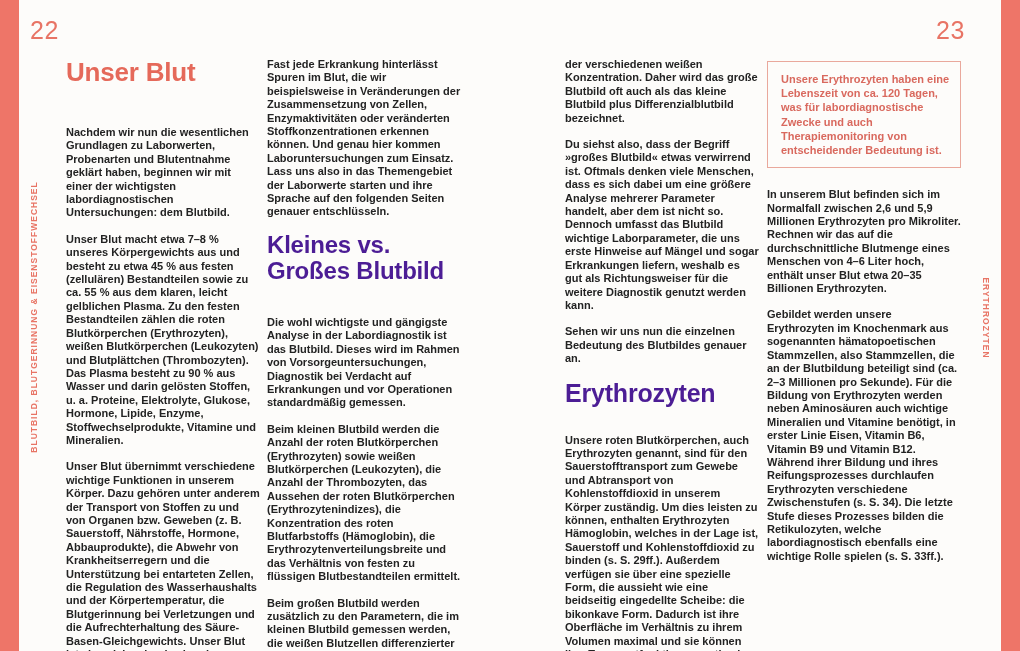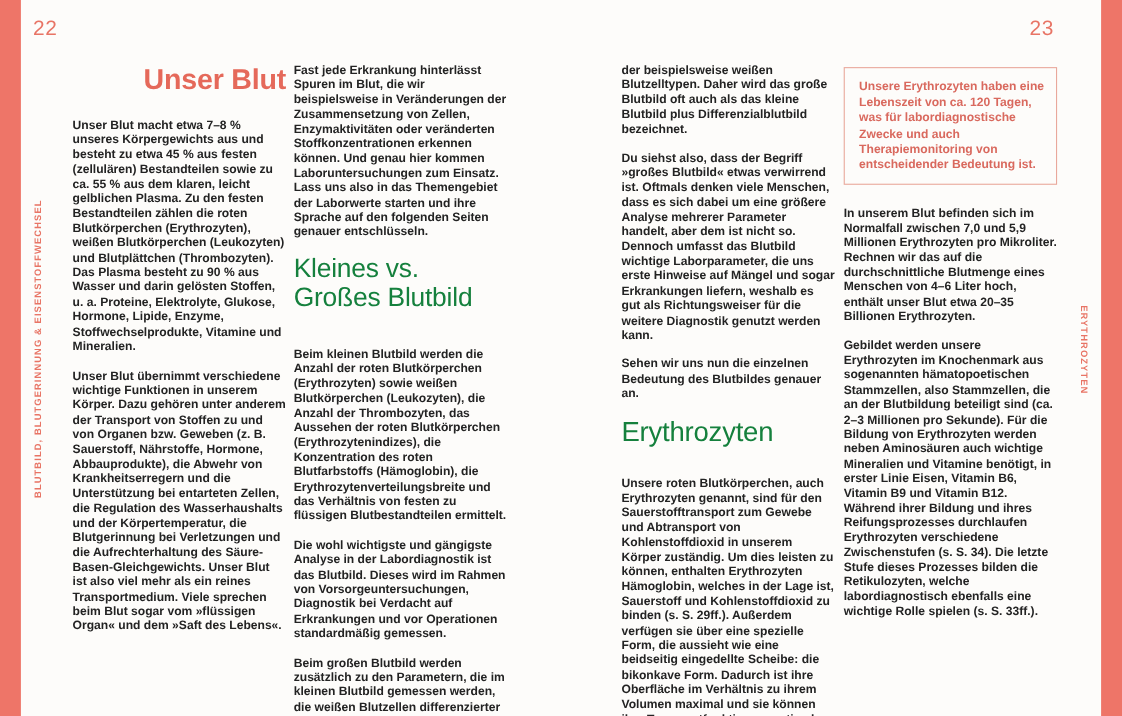--- a/index.html
+++ b/index.html
@@ -12,21 +12,21 @@
   }
   .accent-bar {
     position:absolute; top:0; bottom:0; width:19px;
     background:#ee7568;
   }
   .accent-bar.left { left:0; }
   .accent-bar.right { right:0; }
 
   .page-number {
     position:absolute; top:16px;
-    color:#e87465; font-size:19px; letter-spacing:0.5px;
+    color:#e87465; font-size:25px; letter-spacing:0.5px;
   }
   .page-number.pn-left { left:30px; }
   .page-number.pn-right { left:936px; }
 
   .vlabel {
     position:absolute;
     color:#e87465;
     font-size:8.5px; font-weight:bold;
     letter-spacing:1px;
     white-space:nowrap;
@@ -46,31 +46,30 @@
     color:#232323;
     text-align:left;
   }
   .col-1 { left:66px; }
   .col-2 { left:267px; }
   .col-3 { left:565px; }
   .col-4 { left:767px; }
   .col p { margin:0 0 13px 0;font-weight:bold; }
 
   .page-title {
-    margin:0 0 22px 0;
+    margin:0 0 40px 0;
     font-size:26px; line-height:28px;
     font-weight:bold; letter-spacing:-0.2px;
     color:#e5695a;
-    text-align:right;
   }
   .section-heading {
     margin:6px 0 32px 0;
     font-size:24px; line-height:26px;
-    font-weight:normal; letter-spacing:-0.2px;
-    color:#15803d;
+    font-weight:bold; letter-spacing:-0.2px;
+    color:#4c1d95;
   }
   .section-heading.erythro {
     margin:1px 0 27px 0;
     font-size:25px; line-height:28px;
   }
 
   .callout-box {
     box-sizing:border-box;
     margin:3px 0 20px 0;
     width:194px; min-height:85px;
@@ -91,39 +90,40 @@
 <div class="accent-bar right"></div>
 
 <div class="page-number pn-left">22</div>
 <div class="page-number pn-right">23</div>
 
 <div class="vlabel vl-left">BLUTBILD, BLUTGERINNUNG &amp; EISENSTOFFWECHSEL</div>
 <div class="vlabel vl-right">ERYTHROZYTEN</div>
 
 <div class="col col-1">
   <h1 class="page-title">Unser Blut</h1>
+  <p>Nachdem wir nun die wesentlichen Grundlagen zu Laborwerten, Probenarten und Blutentnahme geklärt haben, beginnen wir mit einer der wichtigsten labordiagnostischen Untersuchungen: dem Blutbild.</p>
   <p>Unser Blut macht etwa 7–8 % unseres Körpergewichts aus und besteht zu etwa 45 % aus festen (zellulären) Bestandteilen sowie zu ca. 55 % aus dem klaren, leicht gelblichen Plasma. Zu den festen Bestandteilen zählen die roten Blutkörperchen (Erythrozyten), weißen Blutkörperchen (Leukozyten) und Blutplättchen (Thrombozyten). Das Plasma besteht zu 90 % aus Wasser und darin gelösten Stoffen, u. a. Proteine, Elektrolyte, Glukose, Hormone, Lipide, Enzyme, Stoffwechselprodukte, Vitamine und Mineralien.</p>
   <p>Unser Blut übernimmt verschiedene wichtige Funktionen in unserem Körper. Dazu gehören unter anderem der Transport von Stoffen zu und von Organen bzw. Geweben (z. B. Sauerstoff, Nährstoffe, Hormone, Abbauprodukte), die Abwehr von Krankheitserregern und die Unterstützung bei entarteten Zellen, die Regulation des Wasserhaushalts und der Körpertemperatur, die Blutgerinnung bei Verletzungen und die Aufrechterhaltung des Säure-Basen-Gleichgewichts. Unser Blut ist also viel mehr als ein reines Transportmedium. Viele sprechen beim Blut sogar vom »flüssigen Organ« und dem »Saft des Lebens«.</p>
 </div>
 
 <div class="col col-2">
   <p>Fast jede Erkrankung hinterlässt Spuren im Blut, die wir beispielsweise in Veränderungen der Zusammensetzung von Zellen, Enzymaktivitäten oder veränderten Stoffkonzentrationen erkennen können. Und genau hier kommen Laboruntersuchungen zum Einsatz. Lass uns also in das Themengebiet der Laborwerte starten und ihre Sprache auf den folgenden Seiten genauer entschlüsseln.</p>
   <h2 class="section-heading">Kleines vs. Großes Blutbild</h2>
+  <p>Die wohl wichtigste und gängigste Analyse in der Labordiagnostik ist das Blutbild. Dieses wird im Rahmen von Vorsorgeuntersuchungen, Diagnostik bei Verdacht auf Erkrankungen und vor Operationen standardmäßig gemessen.</p>
   <p>Beim kleinen Blutbild werden die Anzahl der roten Blutkörperchen (Erythrozyten) sowie weißen Blutkörperchen (Leukozyten), die Anzahl der Thrombozyten, das Aussehen der roten Blutkörperchen (Erythrozytenindizes), die Konzentration des roten Blutfarbstoffs (Hämoglobin), die Erythrozytenverteilungsbreite und das Verhältnis von festen zu flüssigen Blutbestandteilen ermittelt.</p>
-  <p>Die wohl wichtigste und gängigste Analyse in der Labordiagnostik ist das Blutbild. Dieses wird im Rahmen von Vorsorgeuntersuchungen, Diagnostik bei Verdacht auf Erkrankungen und vor Operationen standardmäßig gemessen.</p>
   <p>Beim großen Blutbild werden zusätzlich zu den Parametern, die im kleinen Blutbild gemessen werden, die weißen Blutzellen differenzierter betrachtet, d. h. es erfolgt eine zusätzliche Analyse der Anzahl</p>
 </div>
 
 <div class="col col-3">
-  <p>der beispielsweise weißen Blutzelltypen. Daher wird das große Blutbild oft auch als das kleine Blutbild plus Differenzialblutbild bezeichnet.</p>
+  <p>der verschiedenen weißen Konzentration. Daher wird das große Blutbild oft auch als das kleine Blutbild plus Differenzialblutbild bezeichnet.</p>
   <p>Du siehst also, dass der Begriff »großes Blutbild« etwas verwirrend ist. Oftmals denken viele Menschen, dass es sich dabei um eine größere Analyse mehrerer Parameter handelt, aber dem ist nicht so. Dennoch umfasst das Blutbild wichtige Laborparameter, die uns erste Hinweise auf Mängel und sogar Erkrankungen liefern, weshalb es gut als Richtungsweiser für die weitere Diagnostik genutzt werden kann.</p>
   <p>Sehen wir uns nun die einzelnen Bedeutung des Blutbildes genauer an.</p>
   <h2 class="section-heading erythro">Erythrozyten</h2>
   <p>Unsere roten Blutkörperchen, auch Erythrozyten genannt, sind für den Sauerstofftransport zum Gewebe und Abtransport von Kohlenstoffdioxid in unserem Körper zuständig. Um dies leisten zu können, enthalten Erythrozyten Hämoglobin, welches in der Lage ist, Sauerstoff und Kohlenstoffdioxid zu binden (s. S. 29ff.). Außerdem verfügen sie über eine spezielle Form, die aussieht wie eine beidseitig eingedellte Scheibe: die bikonkave Form. Dadurch ist ihre Oberfläche im Verhältnis zu ihrem Volumen maximal und sie können ihre Transportfunktion so optimal erfüllen. Zusätzlich sind sie auch besonders flexibel, sodass sie sogar</p>
 </div>
 
 <div class="col col-4">
   <div class="callout-box">
     <p>Unsere Erythrozyten haben eine Lebenszeit von ca. 120 Tagen, was für labordiagnostische Zwecke und auch Therapiemonitoring von entscheidender Bedeutung ist.</p>
   </div>
-  <p>In unserem Blut befinden sich im Normalfall zwischen 7,0 und 5,9 Millionen Erythrozyten pro Mikroliter. Rechnen wir das auf die durchschnittliche Blutmenge eines Menschen von 4–6 Liter hoch, enthält unser Blut etwa 20–35 Billionen Erythrozyten.</p>
+  <p>In unserem Blut befinden sich im Normalfall zwischen 2,6 und 5,9 Millionen Erythrozyten pro Mikroliter. Rechnen wir das auf die durchschnittliche Blutmenge eines Menschen von 4–6 Liter hoch, enthält unser Blut etwa 20–35 Billionen Erythrozyten.</p>
   <p>Gebildet werden unsere Erythrozyten im Knochenmark aus sogenannten hämatopoetischen Stammzellen, also Stammzellen, die an der Blutbildung beteiligt sind (ca. 2–3 Millionen pro Sekunde). Für die Bildung von Erythrozyten werden neben Aminosäuren auch wichtige Mineralien und Vitamine benötigt, in erster Linie Eisen, Vitamin B6, Vitamin B9 und Vitamin B12. Während ihrer Bildung und ihres Reifungsprozesses durchlaufen Erythrozyten verschiedene Zwischenstufen (s. S. 34). Die letzte Stufe dieses Prozesses bilden die Retikulozyten, welche labordiagnostisch ebenfalls eine wichtige Rolle spielen (s. S. 33ff.).</p>
 </div>
 
 </body></html>

